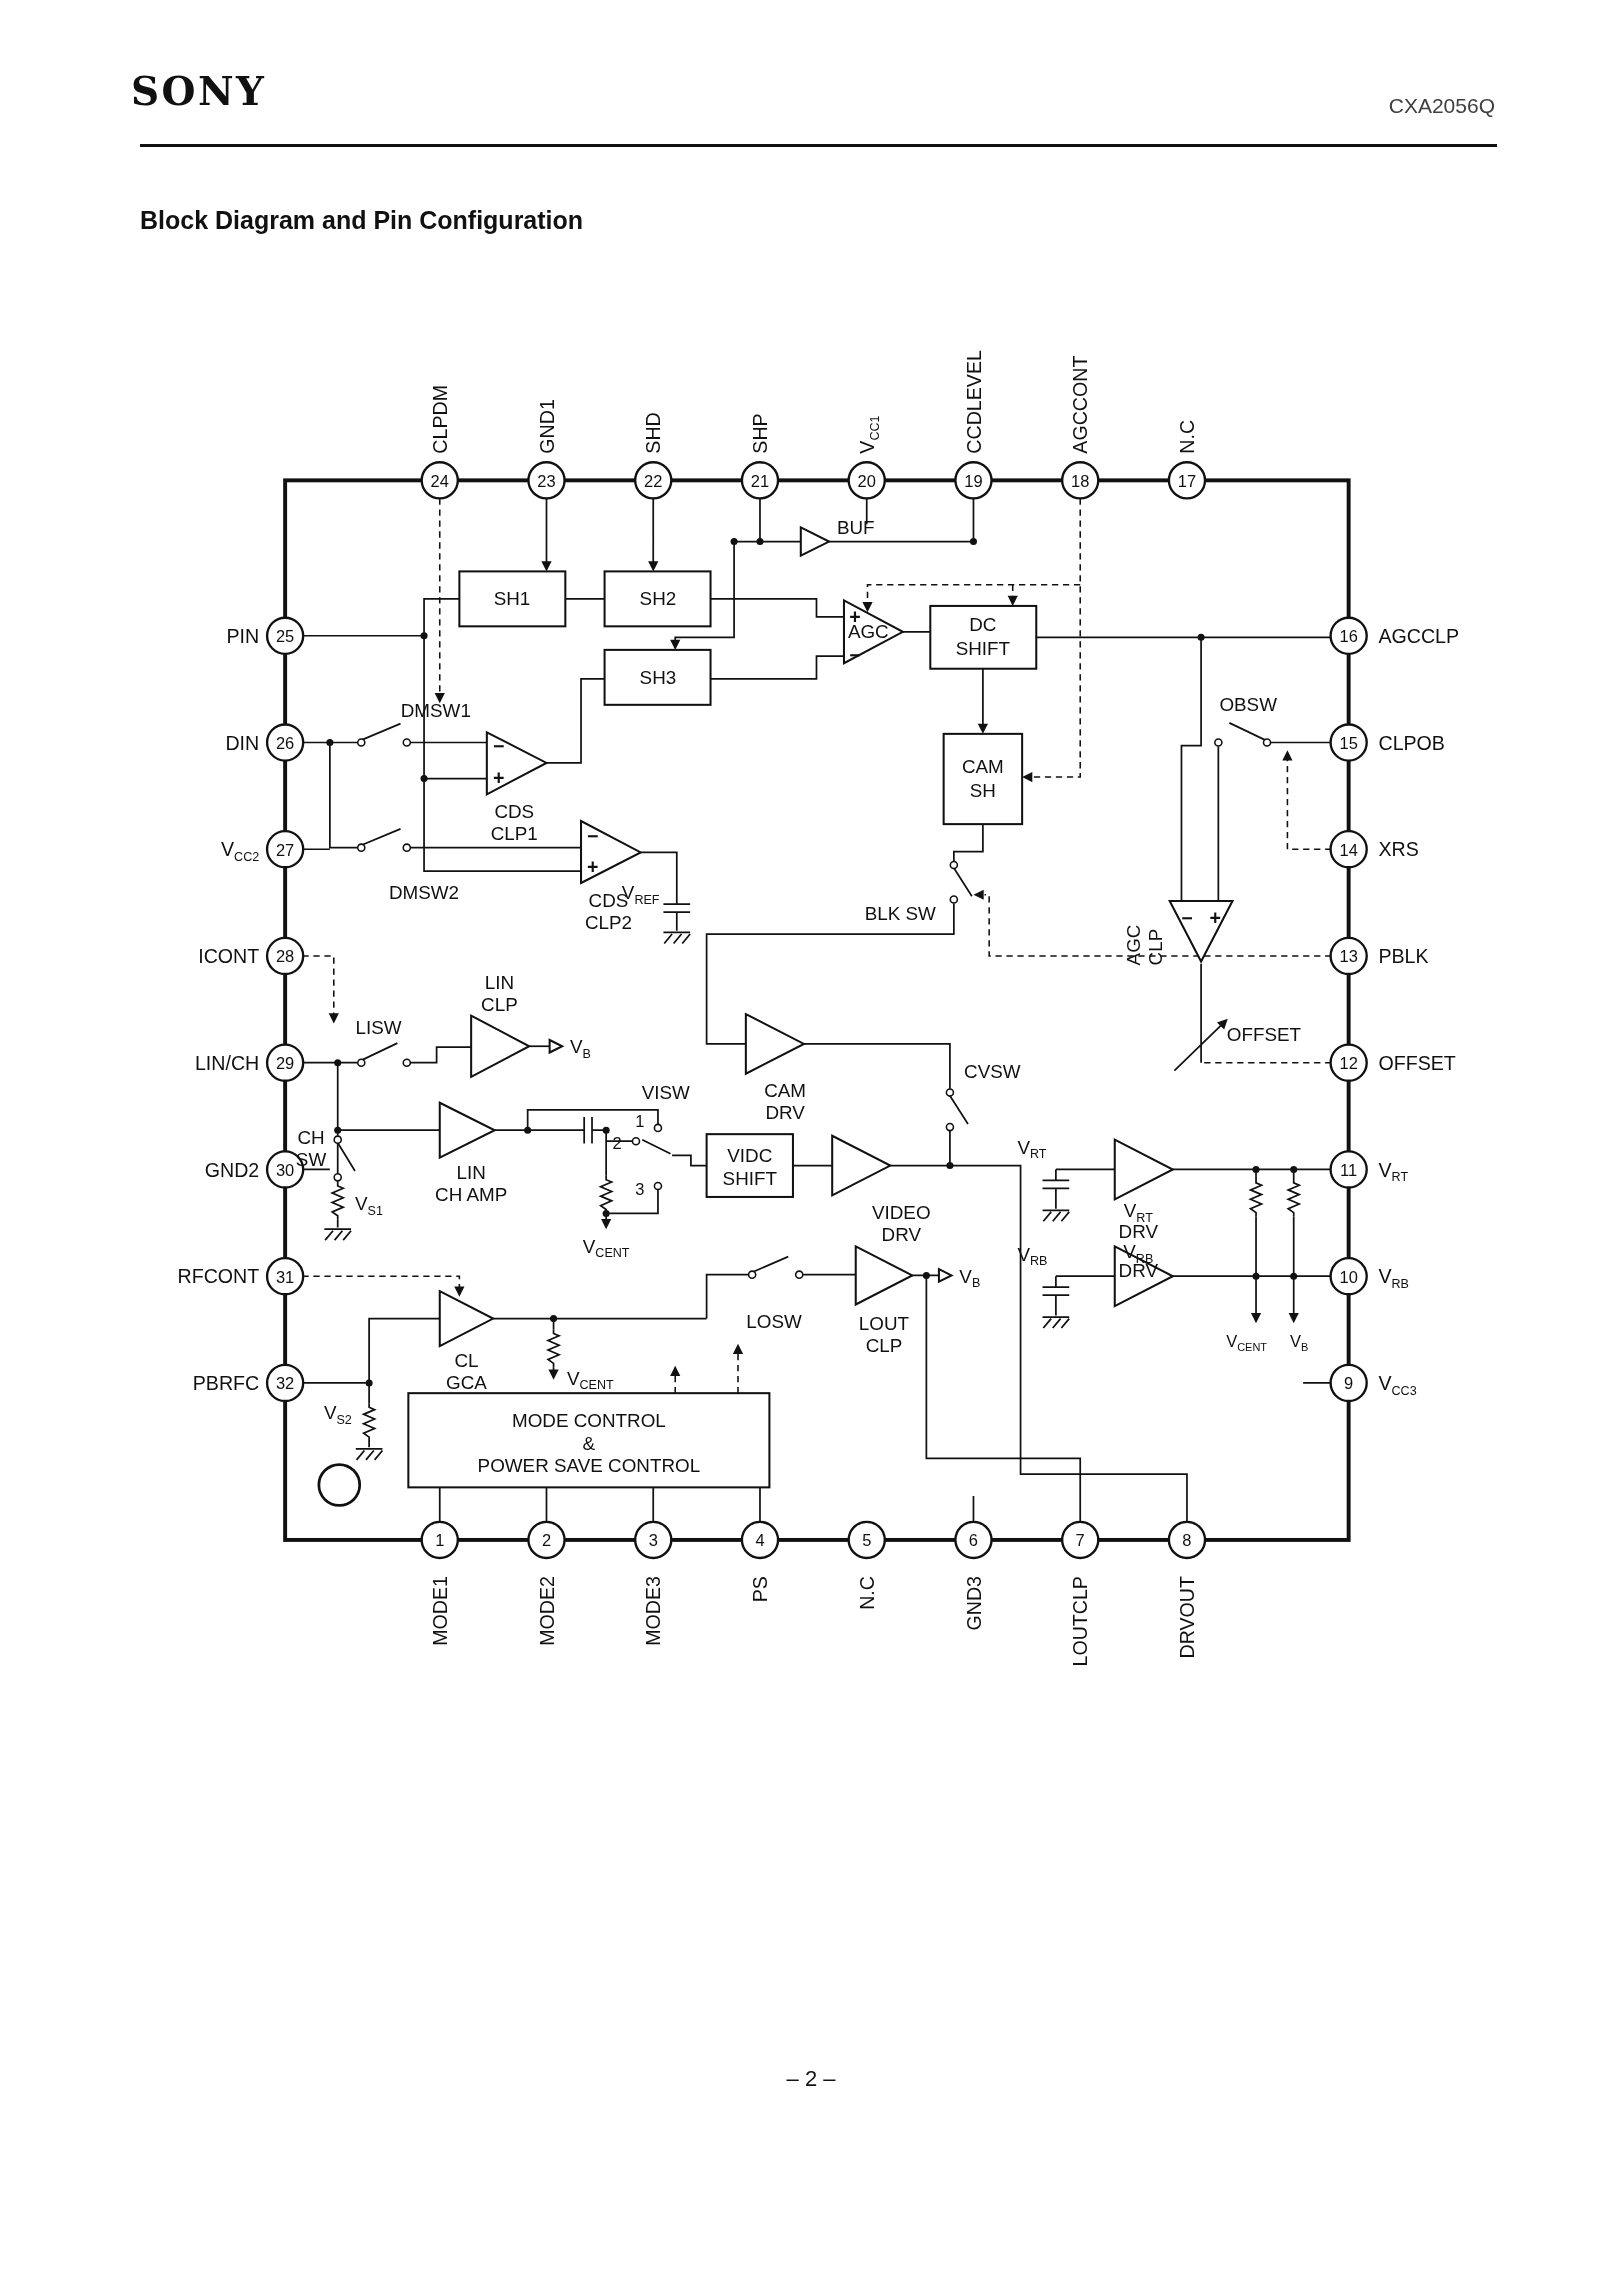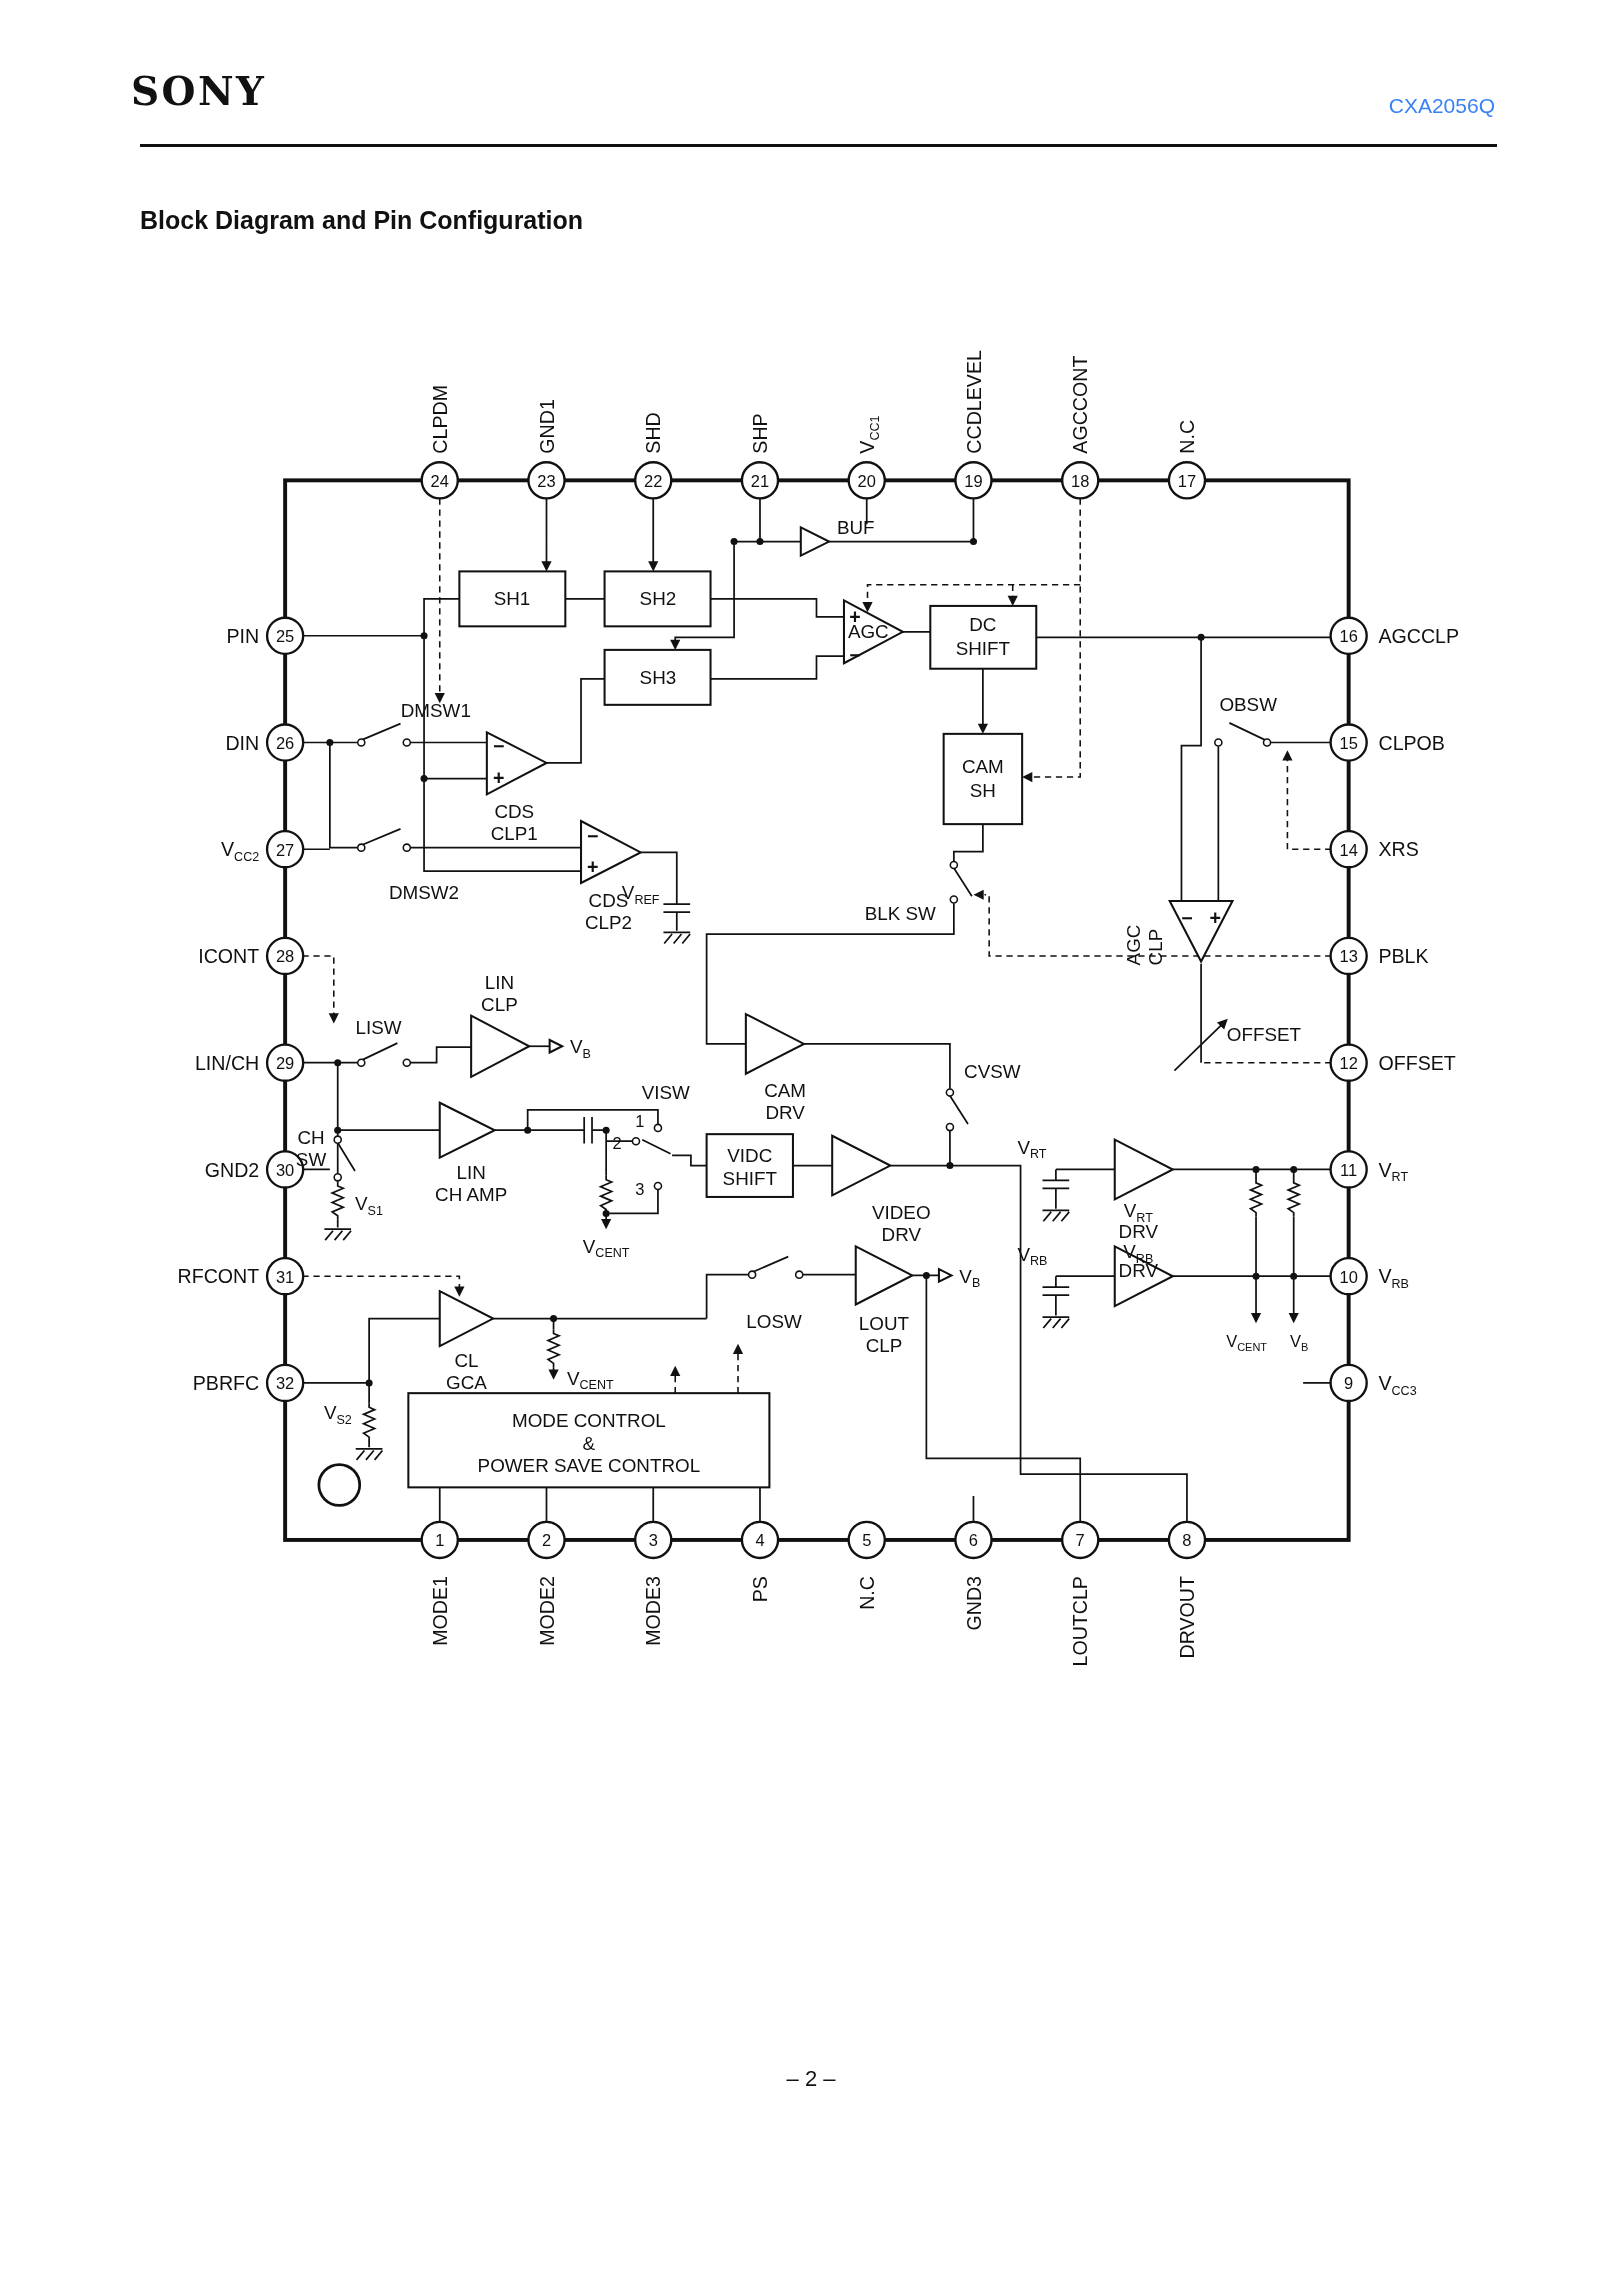--- a/index.html
+++ b/index.html
@@ -1,20 +1,20 @@
 <!DOCTYPE html>
 <html style="font-size:12.6px"><head>
 <meta charset="utf-8">
 <style>
   html,body { margin:0; padding:0; background:#e8e8e8; }
   .page { position:relative; width:1622px; height:2295px; background:#ffffff; overflow:hidden;
           font-family:"Liberation Sans", sans-serif; color:#111; }
   .brand { position:absolute; left:131px; top:68px; font-family:"DejaVu Serif", serif;
            font-weight:bold; font-size:39px; letter-spacing:2.4px; color:#111;text-align:right; }
-  .partno { position:absolute; right:127px; top:94px; font-size:21px; color:#3b82f6; }
+  .partno { position:absolute; right:127px; top:94px; font-size:21px; color:#404040; }
   .rule { position:absolute; left:140px; top:144px; width:1357px; height:3.1px; background:#111; }
   .title { position:absolute; left:140px; top:206px; font-size:25px; font-weight:bold; margin:0;text-align:center; }
   .footer { position:absolute; left:0; top:2066px; width:100%; text-align:center; font-size:22px; }
   svg.diagram { position:absolute; left:0; top:0; }
   svg text { font-family:"Liberation Sans", sans-serif; fill:#111; font-size:24px; }
   .t  { text-anchor:middle; }
   .ts { text-anchor:start; }
   .te { text-anchor:end; }
   .pin-num { font-size:21px; text-anchor:middle; }
   .plab { font-size:25px; }

